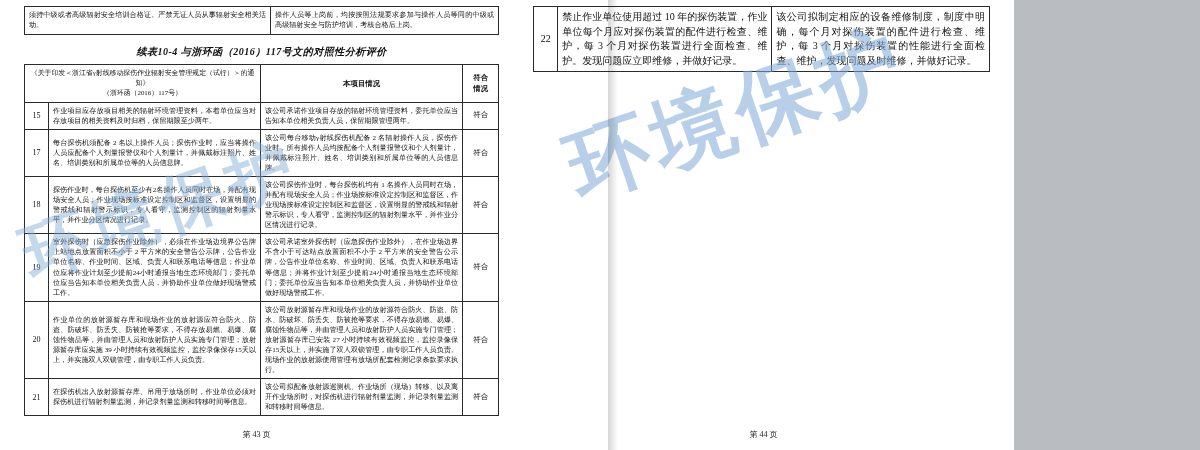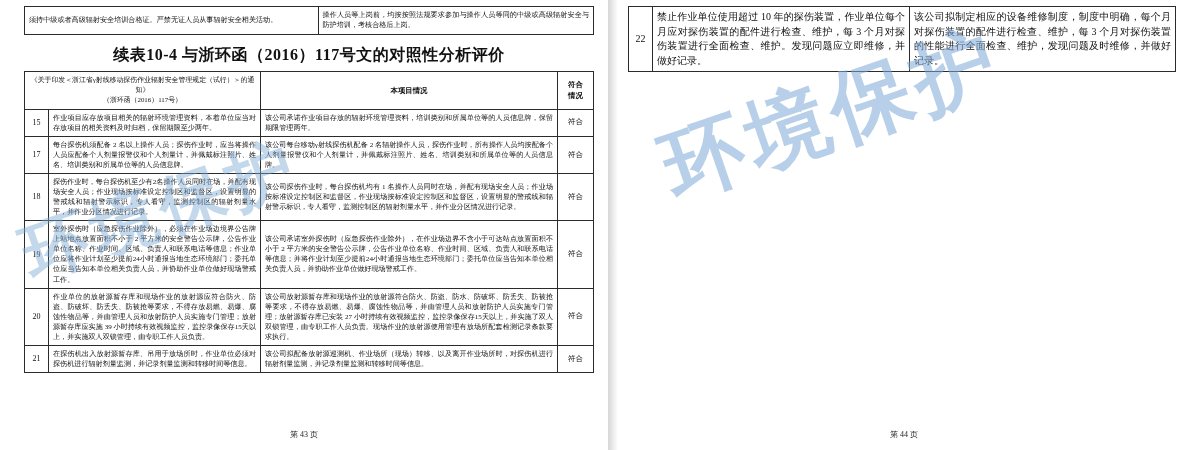--- a/index.html
+++ b/index.html
@@ -4,21 +4,21 @@
 <style>
   html,body{margin:0;padding:0;}
   body{
     width:1200px;height:450px;
     background:#b9bcc0;
     font-family:"Liberation Serif", serif;
     overflow:hidden;
   }
   .spread{
     position:relative;
-    width:1200px;height:450px;
+    width:1014px;height:450px;
     display:flex;
     gap:0;
     align-items:flex-end;
   }
   .page{
     position:relative;
     background:#ffffff;
     height:450px;
     box-sizing:border-box;
     overflow:hidden;
@@ -40,25 +40,26 @@
     line-height:1.42;
     color:#111;
   }
   .tbl-top td{font-size:7.1px;line-height:1.45;}
   .num{text-align:center;width:22px;font-size:8px;}
   .ok{text-align:center;width:34px;font-size:7.4px;}
   .just{text-align:justify;text-justify:inter-ideograph;}
 
   .caption{
     text-align:center;
-    font-size:16px;
+    font-size:10px;
     font-weight:bold;
     letter-spacing:.5px;
     margin:10px 0 5px 0;
     color:#111;
+    font-style:italic;
   }
   .hdr{
     text-align:center;
     font-weight:bold;
     font-size:7.4px;
     line-height:1.5;
   }
   .hdr-sm{font-weight:normal;font-size:6.9px;}
   .footer{
     position:absolute;
@@ -138,21 +139,21 @@
         <td class="hdr">本项目情况</td>
         <td class="hdr">
           <div>符合</div>
           <div>情况</div>
         </td>
       </tr>
 
       <tr>
         <td class="num">15</td>
         <td class="just">作业项目应存放项目相关的辐射环境管理资料，本着单位应当对存放项目的相关资料及时归档，保留期限至少两年。</td>
-        <td class="just">该公司承诺作业项目存放的辐射环境管理资料，培训类别和所属单位等的人员信息牌，保留期限管理两年。</td>
+        <td class="just">该公司承诺作业项目存放的辐射环境管理资料，委托单位应当告知本单位相关负责人员，保留期限管理两年。</td>
         <td class="ok">符合</td>
       </tr>
       <tr>
         <td class="num">17</td>
         <td class="just">每台探伤机须配备 2 名以上操作人员；探伤作业时，应当将操作人员应配备个人剂量报警仪和个人剂量计，并佩戴标注照片、姓名、培训类别和所属单位等的人员信息牌。</td>
         <td class="just">该公司每台移动γ射线探伤机配备 2 名辐射操作人员，探伤作业时，所有操作人员均按配备个人剂量报警仪和个人剂量计，并佩戴标注照片、姓名、培训类别和所属单位等的人员信息牌。</td>
         <td class="ok">符合</td>
       </tr>
       <tr>
         <td class="num">18</td>

